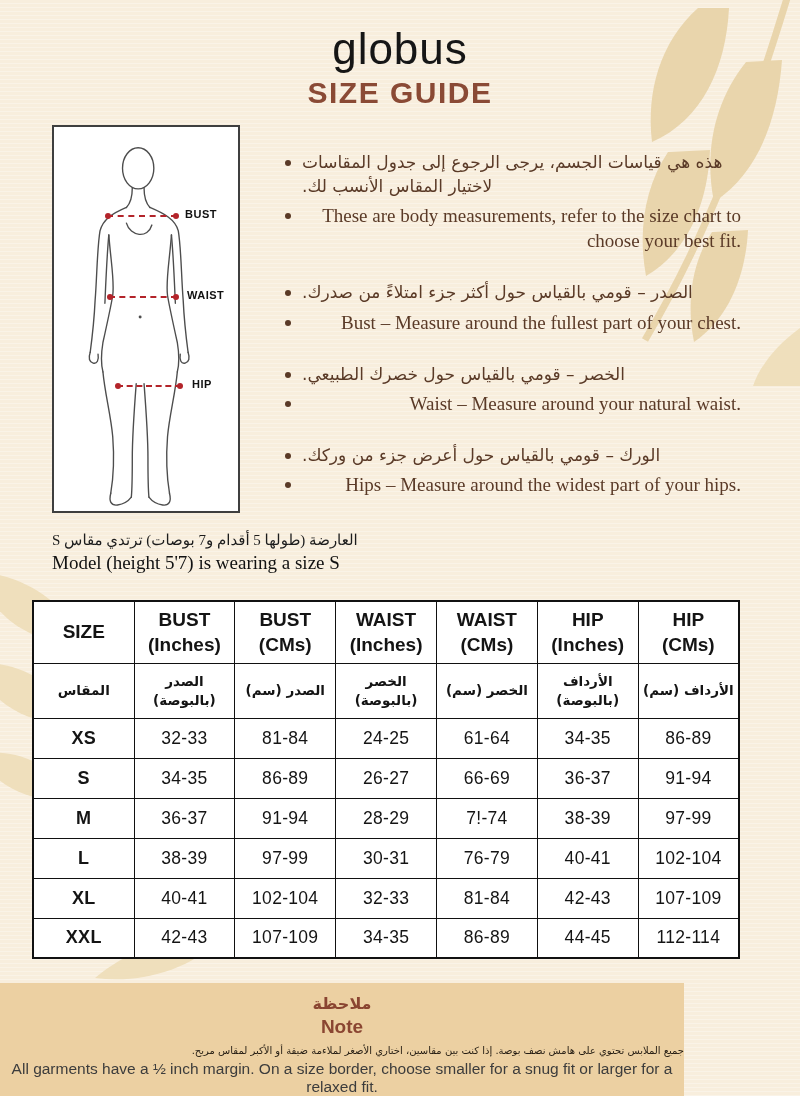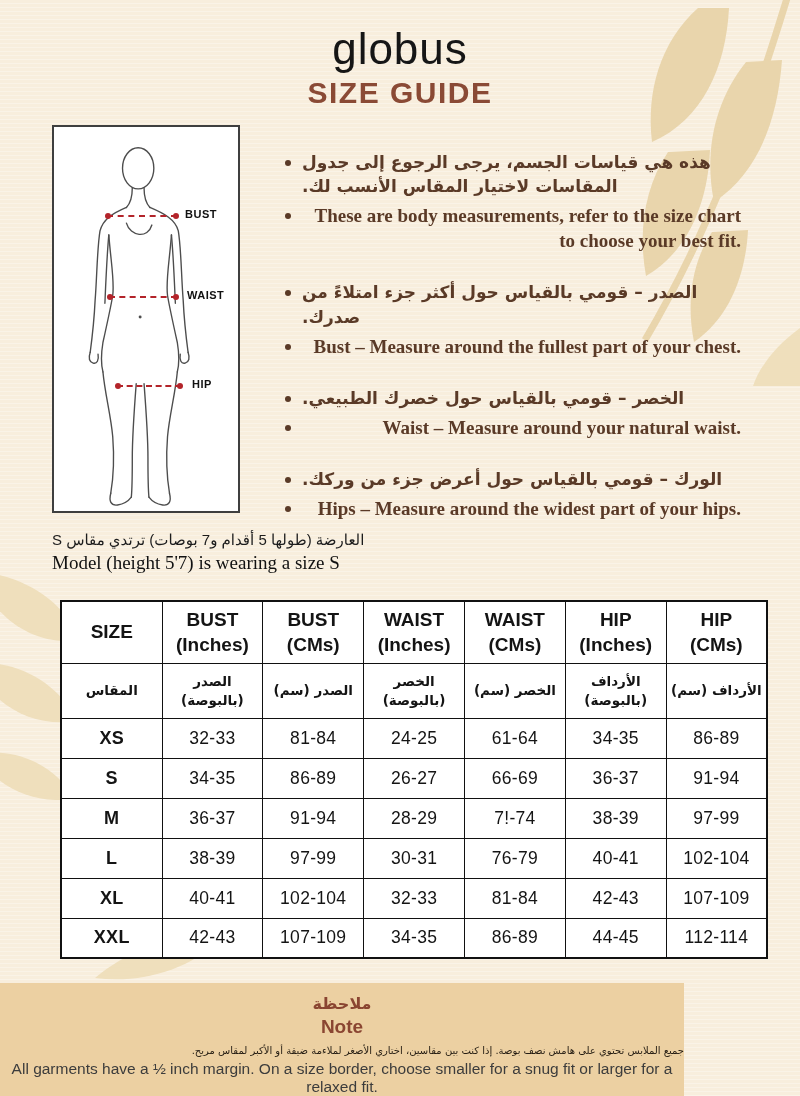--- a/index.html
+++ b/index.html
@@ -26,29 +26,29 @@
   .measure-line{position:absolute;border-top:2px dashed #b3242a;height:0;}
   .measure-line::before,.measure-line::after{content:"";position:absolute;top:-4px;width:6px;height:6px;border-radius:50%;background:#b3242a;}
   .measure-line::before{left:-2px;}
   .measure-line::after{right:-2px;}
   .measure-label{position:absolute;font-size:11px;font-weight:700;color:#111;letter-spacing:.5px;}
 
   .bullets{position:absolute;left:285px;top:150px;width:456px;}
   .bullet-group{margin-bottom:27px;}
   .bullet-item{display:flex;gap:11px;margin-bottom:5px;}
   .dot{flex:none;width:6px;height:6px;border-radius:50%;background:#5a3a27;margin-top:10px;}
-  .bullet-text{flex:1;color:#5a3a27;font-weight:bold;}
+  .bullet-text{flex:1;color:#5a3a27;}
   .bullet-text.ar{font-family:"DejaVu Sans",sans-serif;font-size:17px;line-height:1.42;direction:rtl;text-align:left;}
   .bullet-text.en{font-family:"Liberation Serif",serif;font-size:19px;line-height:1.32;text-align:right;}
 
   .model-note{position:absolute;left:52px;top:531px;width:500px;}
-  .model-note .ar{font-family:Liberation Sans, sans-serif;font-size:15px;color:#1c1c1c;direction:rtl;text-align:left;}
+  .model-note .ar{font-family:Liberation Serif, serif;font-size:15px;color:#1c1c1c;direction:rtl;text-align:left;}
   .model-note .en{font-family:"Liberation Serif",serif;font-size:19px;color:#111;margin-top:3px;}
 
-  table.size-table{position:absolute;left:60px;top:600px;width:708px;border-collapse:collapse;
+  table.size-table{position:absolute;left:32px;top:600px;width:708px;border-collapse:collapse;
     table-layout:fixed;background:#fff;border:2.5px solid #111;}
   .size-table th,.size-table td{border:1.5px solid #111;text-align:center;vertical-align:middle;padding:0;color:#141414;}
   .size-table col.c-size{width:101px;}
   .size-table tr.hdr-en{height:62px;}
   .size-table tr.hdr-en th{font-size:19px;font-weight:700;white-space:pre-line;line-height:1.35;}
   .size-table tr.hdr-ar{height:55px;}
   .size-table tr.hdr-ar th{font-family:"DejaVu Sans",sans-serif;font-size:13.5px;font-weight:700;white-space:pre-line;line-height:1.35;direction:rtl;}
   .size-table tbody tr{height:40px;}
   .size-table tbody td{font-size:17.5px;letter-spacing:.3px;}
   .size-table tbody td.size-cell{font-weight:700;font-size:18px;}

